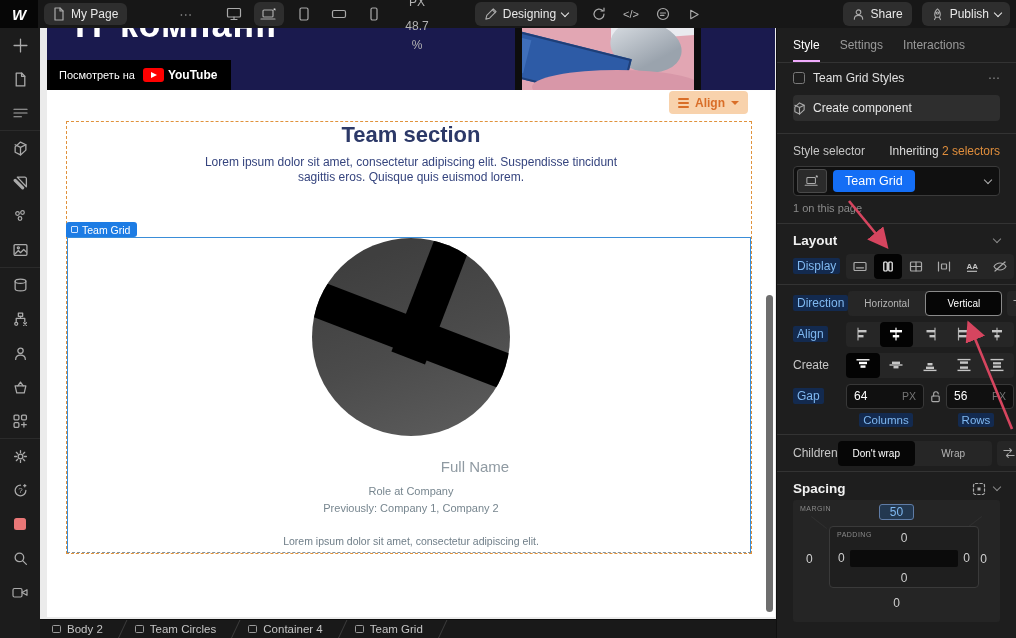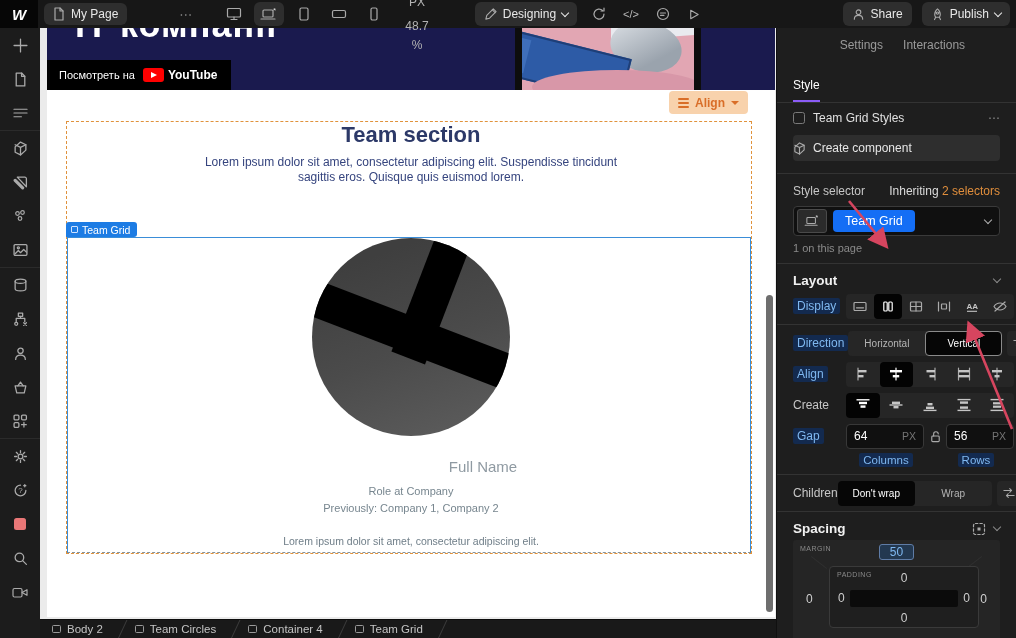--- a/index.html
+++ b/index.html
@@ -70,33 +70,33 @@
     border-radius:3px 3px 3px 0; display:flex; align-items:center; gap:4px; padding:0 7px 0 5px;
     color:#fff; font-size:10.5px; z-index:2; }
   .tg-tag .sq { width:7px; height:7px; border:1px solid #cfe2ff; border-radius:1px; }
   .selbox { position:absolute; left:20px; top:209px; width:684px; height:316px;
     border-top:1px solid #3a8dd8; border-left:1px solid #3a8dd8; border-right:1px solid #3a8dd8;
     border-bottom:1px dashed #84949e; }
   .avatar { position:absolute; left:265px; top:210px; width:198px; height:198px; border-radius:50%;
     overflow:hidden; background:linear-gradient(160deg,#3f3f3f 15%,#4b4b4b 55%,#5c5c5c 95%); }
   .avatar .b1 { position:absolute; left:53%; top:-12%; width:36px; height:75%; background:#000; transform:rotate(21deg); }
   .avatar .b2 { position:absolute; left:-16%; top:40%; width:132%; height:36px; background:#000; transform:rotate(21deg); }
-  .card-name { position:absolute; left:16px; width:840px; top:430px; text-align:center; font-size:15px; color:#8f9aa2; }
+  .card-name { position:absolute; left:8px; width:840px; top:430px; text-align:center; font-size:15px; color:#8f9aa2; }
   .card-role { position:absolute; left:0; width:728px; top:457px; text-align:center; font-size:11px; color:#77868f; }
   .card-prev { position:absolute; left:0; width:728px; top:474px; text-align:center; font-size:11px; color:#77868f; }
   .card-bio  { position:absolute; left:0; width:728px; top:507px; text-align:center; font-size:10.5px; color:#6f7e88; }
   .scrollthumb { position:absolute; right:3px; top:267px; width:7px; height:317px; background:#6e6e6e;
     border-radius:4px; z-index:3; }
 
   
   .panel { position:absolute; top:28px; right:0; width:240px; bottom:0; background:#1e1e1e;
     border-left:1px solid #101010; color:#c9c9c9; font-size:12px; z-index:5; overflow:hidden; }
   .ptabs { display:flex; gap:20px; padding:10px 16px 0 16px; border-bottom:1px solid #333; }
   .ptab { padding-bottom:8px; color:#9a9a9a; }
-  .ptab.active { color:#fff; border-bottom:2px solid #8b5cf6;margin-top:40px; }
+  .ptab.active { color:#fff; border-bottom:2px solid #f0abfc; }
   .prow-styles { height:30px; display:flex; align-items:center; gap:8px; padding:0 16px; }
   .cbx { width:12px; height:12px; border:1.3px solid #7a7a7a; border-radius:2.5px; }
   .createbtn { margin:2px 16px 12px 16px; height:26px; background:#2e2e2e; border-radius:4px;
     display:flex; align-items:center; justify-content:flex-start; gap:7px; color:#e6e6e6; }
   .pdiv { height:1px; background:#333; }
   .selrow { margin:10px 16px 0 16px; display:flex; align-items:center; }
   .inher { color:#dcdcdc; } .inher b { color:#e08e3c; font-weight:normal; }
   .selbox2 { margin:8px 16px 0 16px; height:30px; background:#101010; border:1px solid #3a3a3a;
     border-radius:4px; display:flex; align-items:center; padding:0 8px 0 3px; }
   .bpbtn { width:30px; height:24px; background:#2b2b2b; border:1px solid #4a4a4a; border-radius:3px;

